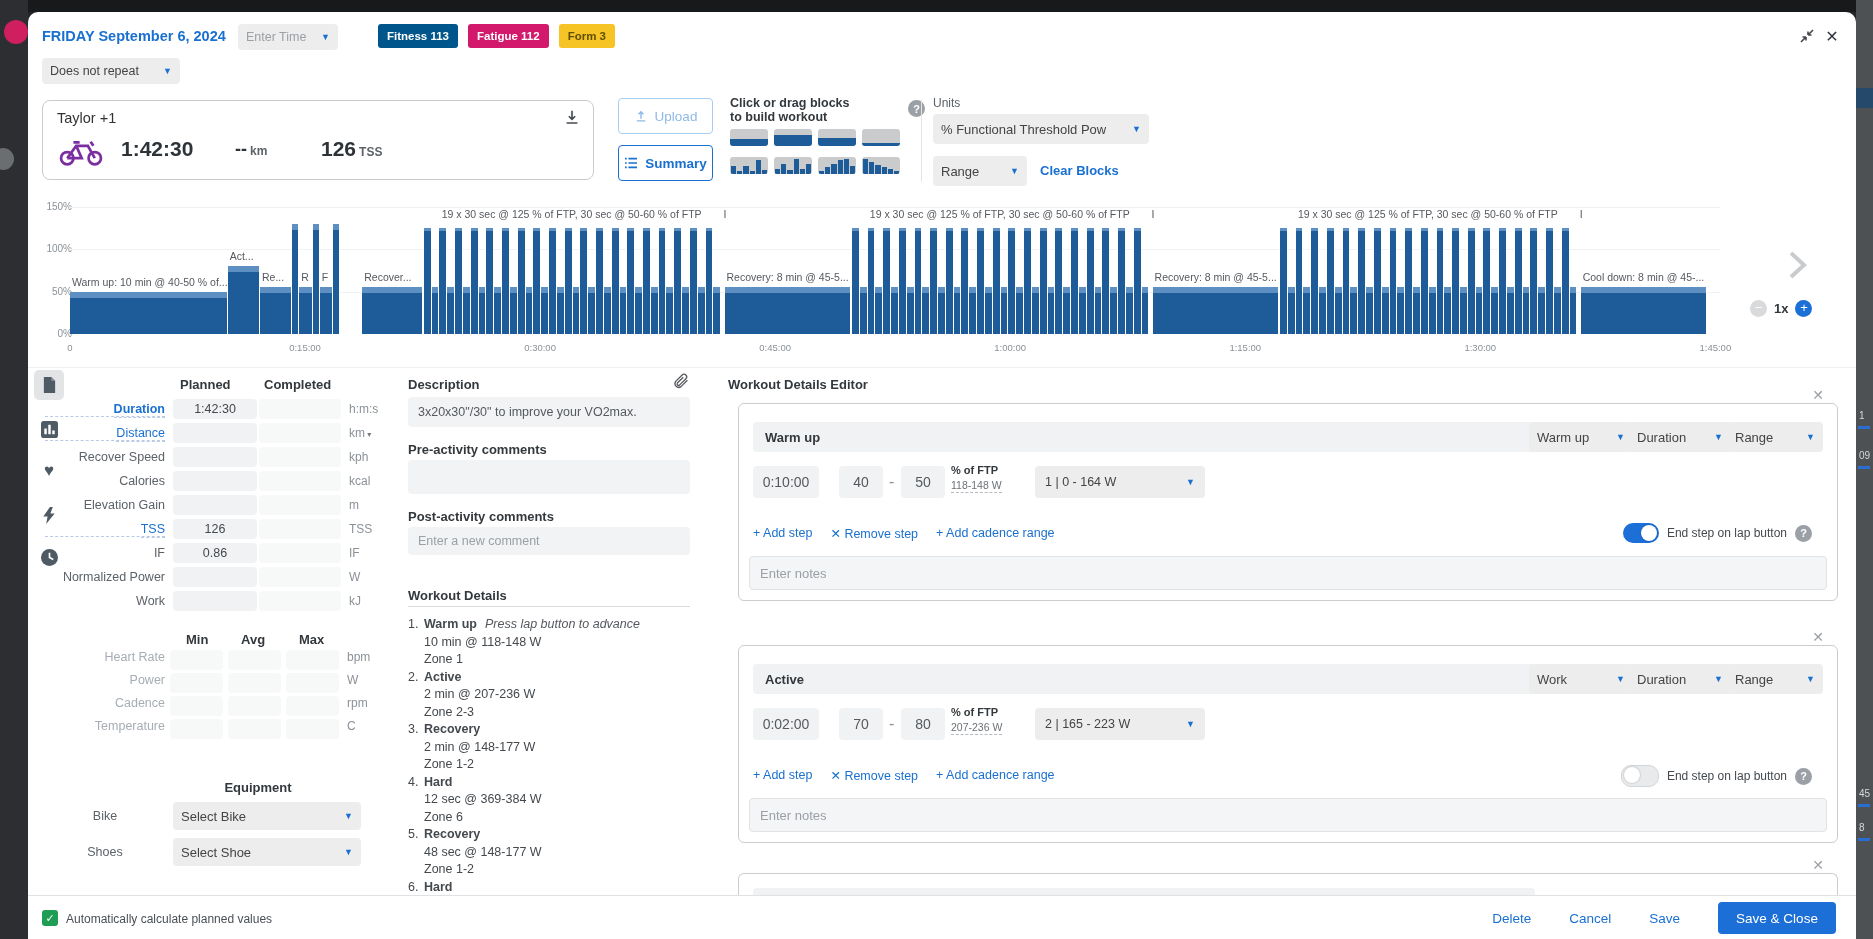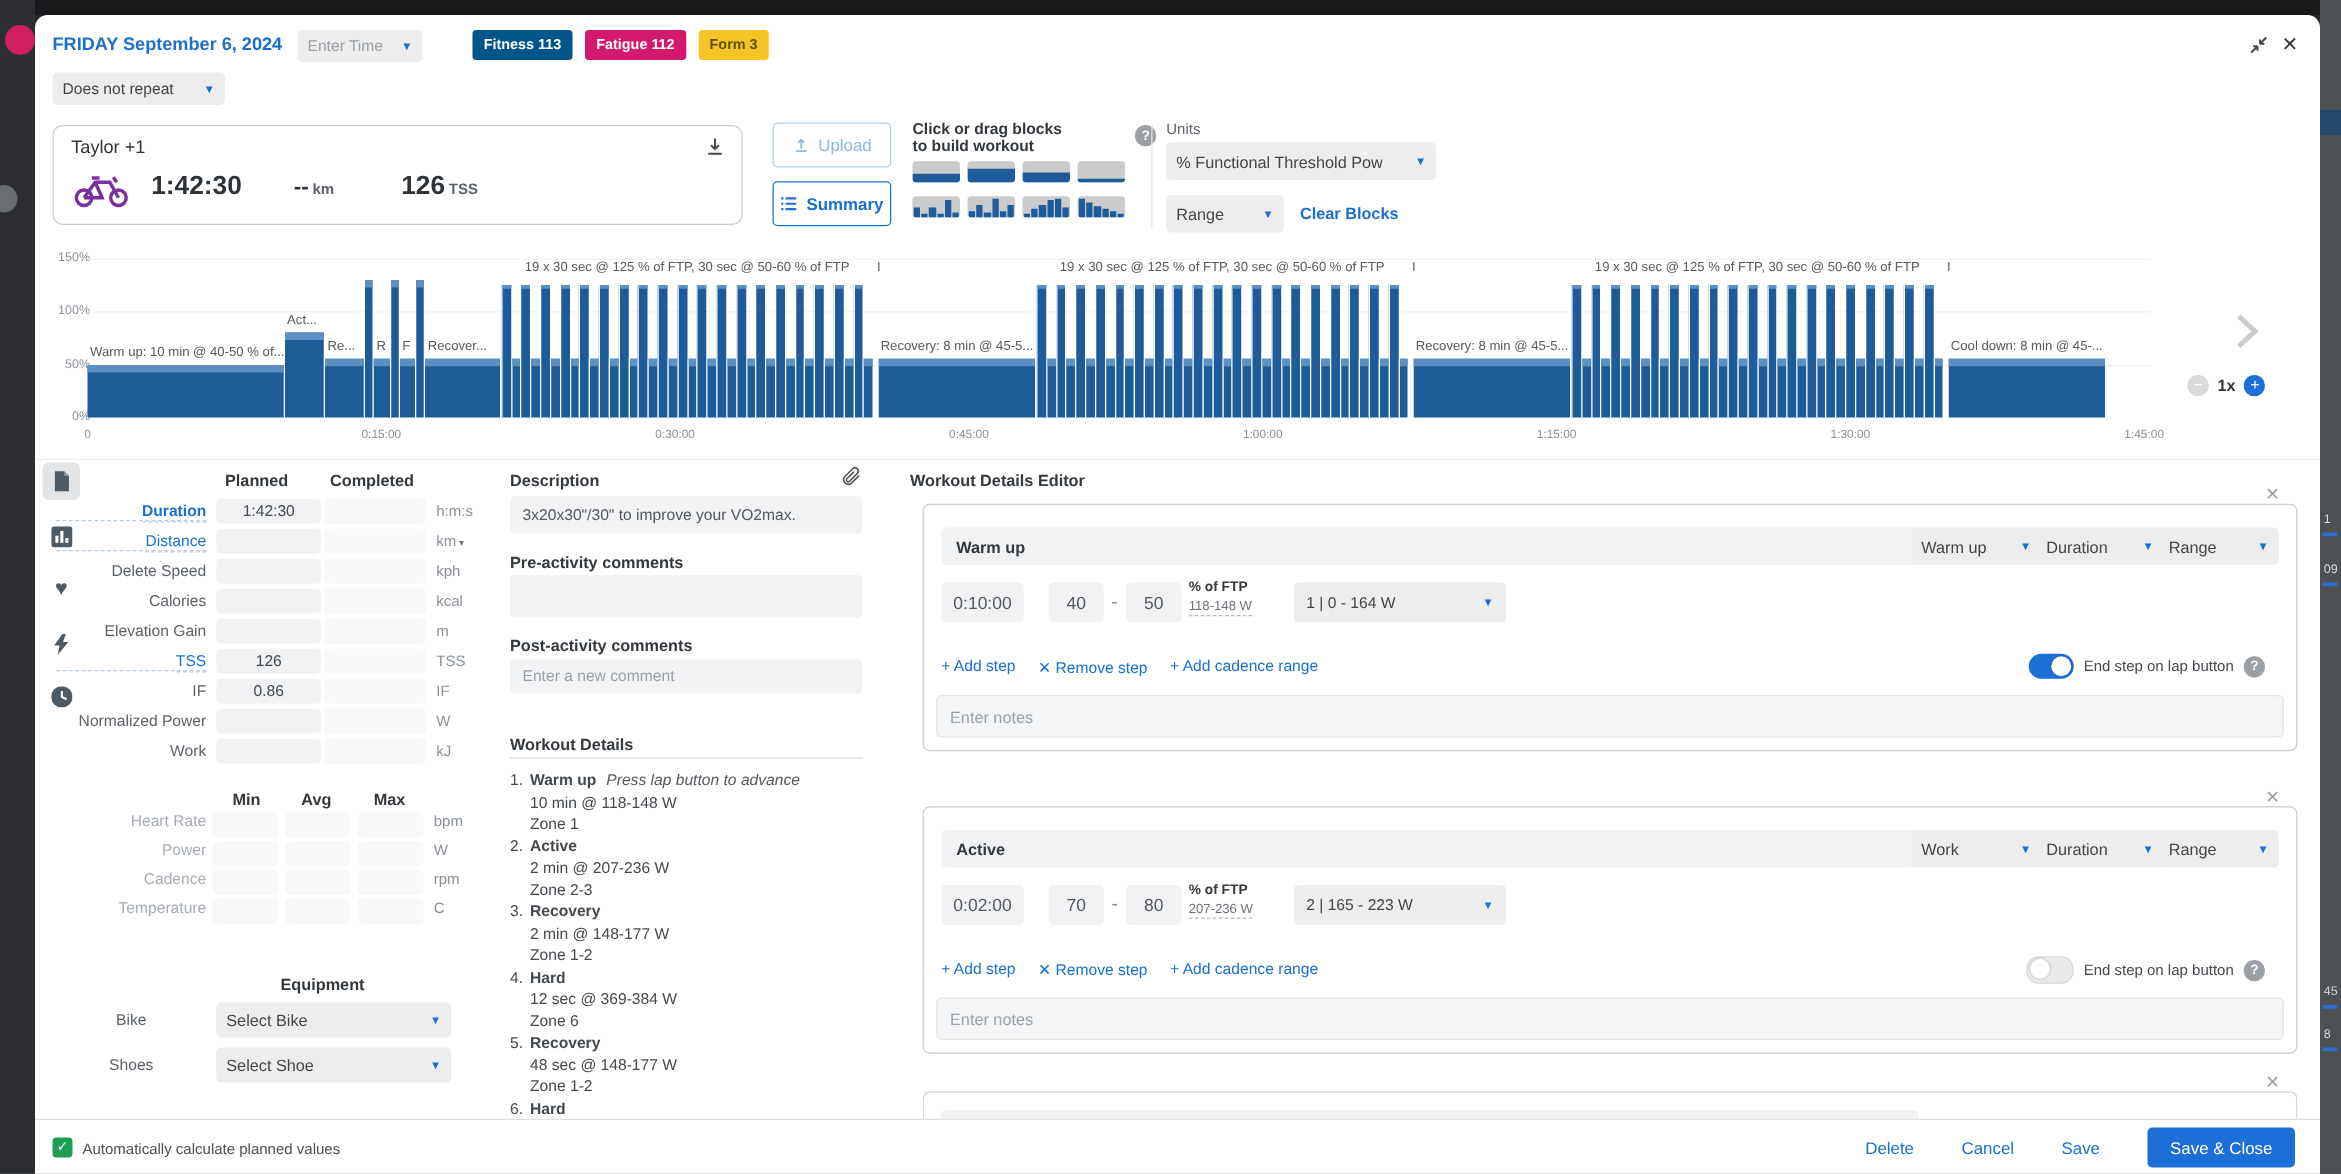--- a/index.html
+++ b/index.html
@@ -375,21 +375,21 @@
           <div class="bar" style="height: 46.5667px;">
             <div class="cap"></div>
           </div>
           <div class="seg-label" style="bottom: 50.5667px;">F</div>
         </div>
         <div class="seg" style="width: 5.9546px;">
           <div class="bar" style="height: 110.067px;">
             <div class="cap"></div>
           </div>
         </div>
-        <div class="seg" style="width: 59.546px;">
+        <div class="seg" style="width: 59.546px; margin-left: 22px;">
           <div class="bar" style="height: 46.5667px;">
             <div class="cap"></div>
           </div>
           <div class="seg-label" style="bottom: 50.5667px;">Recover...</div>
         </div>
         <div class="seg iv" style="width: 297.73px;">
           <div class="bar on" style="height: 105.833px;">
             <div class="cap"></div>
           </div>
           <div class="bar off" style="height: 47.4133px;">
@@ -828,21 +828,21 @@
         <div class="mbox b2"></div>
         <span class="munit">h:m:s</span>
       </div>
       <div class="mrow">
         <span class="mlabel lk"><span>Distance</span></span>
         <div class="mbox b1"></div>
         <div class="mbox b2"></div>
         <span class="munit dc-wrap">km<span class=" dc"> ▾</span></span>
       </div>
       <div class="mrow">
-        <span class="mlabel plain"><span>Delete Speed</span></span>
+        <span class="mlabel plain"><span>Recover Speed</span></span>
         <div class="mbox b1"></div>
         <div class="mbox b2"></div>
         <span class="munit">kph</span>
       </div>
       <div class="mrow">
         <span class="mlabel plain"><span>Calories</span></span>
         <div class="mbox b1"></div>
         <div class="mbox b2"></div>
         <span class="munit">kcal</span>
       </div>

